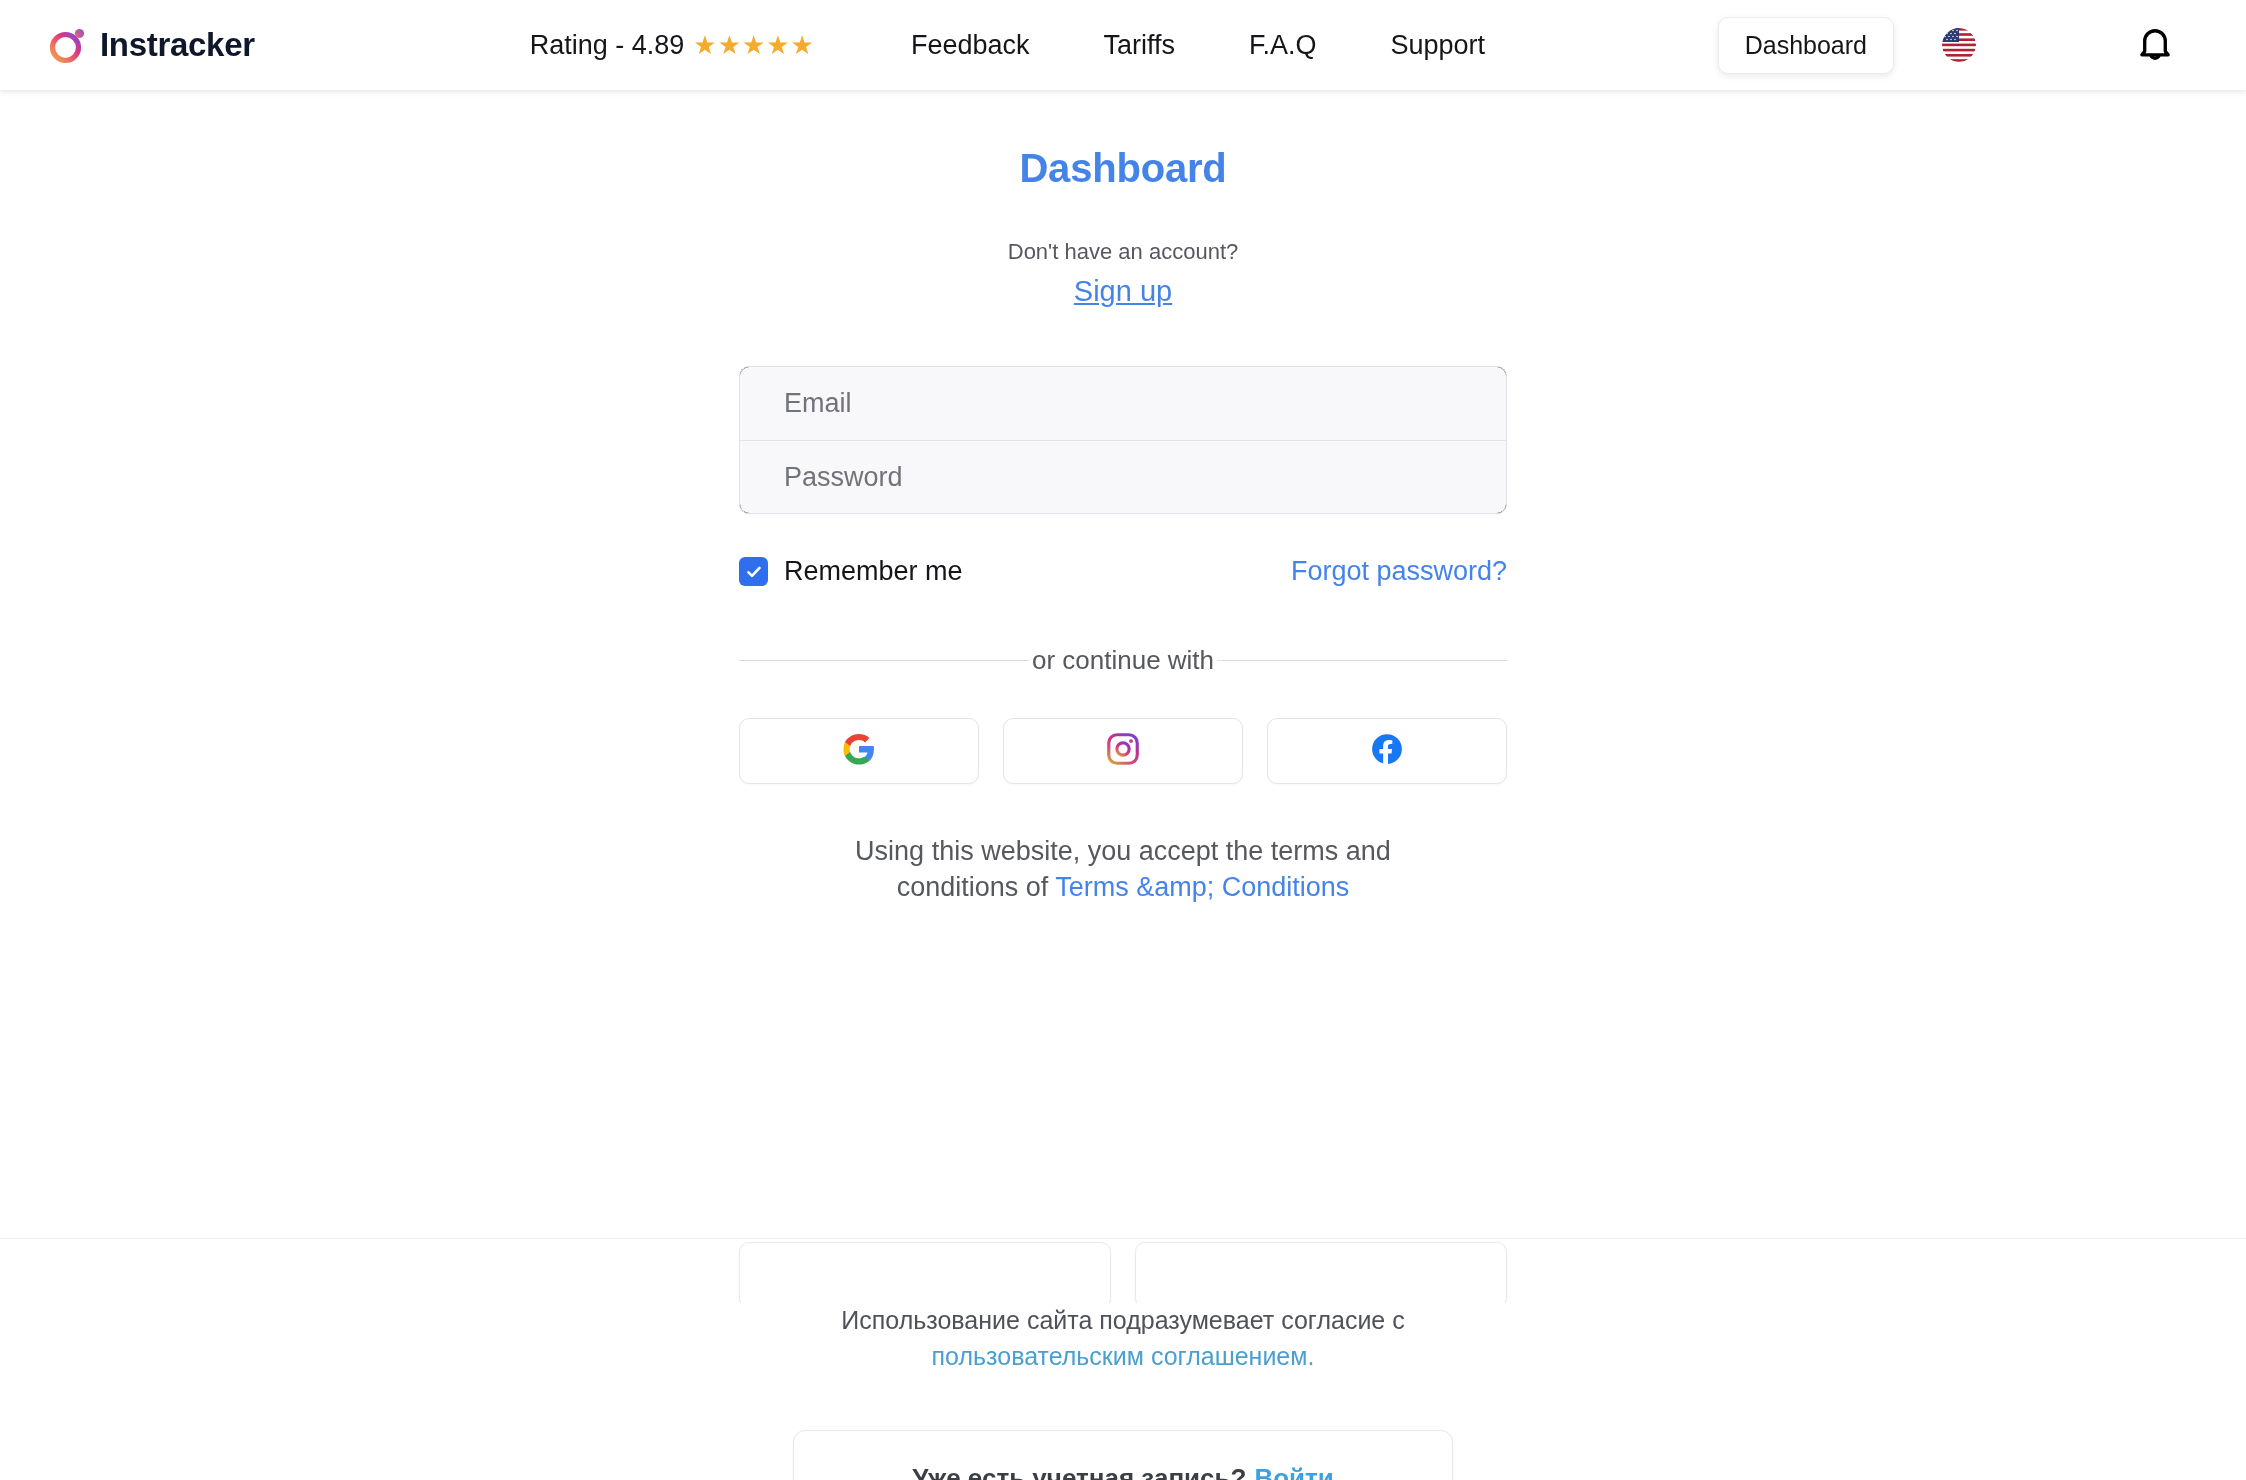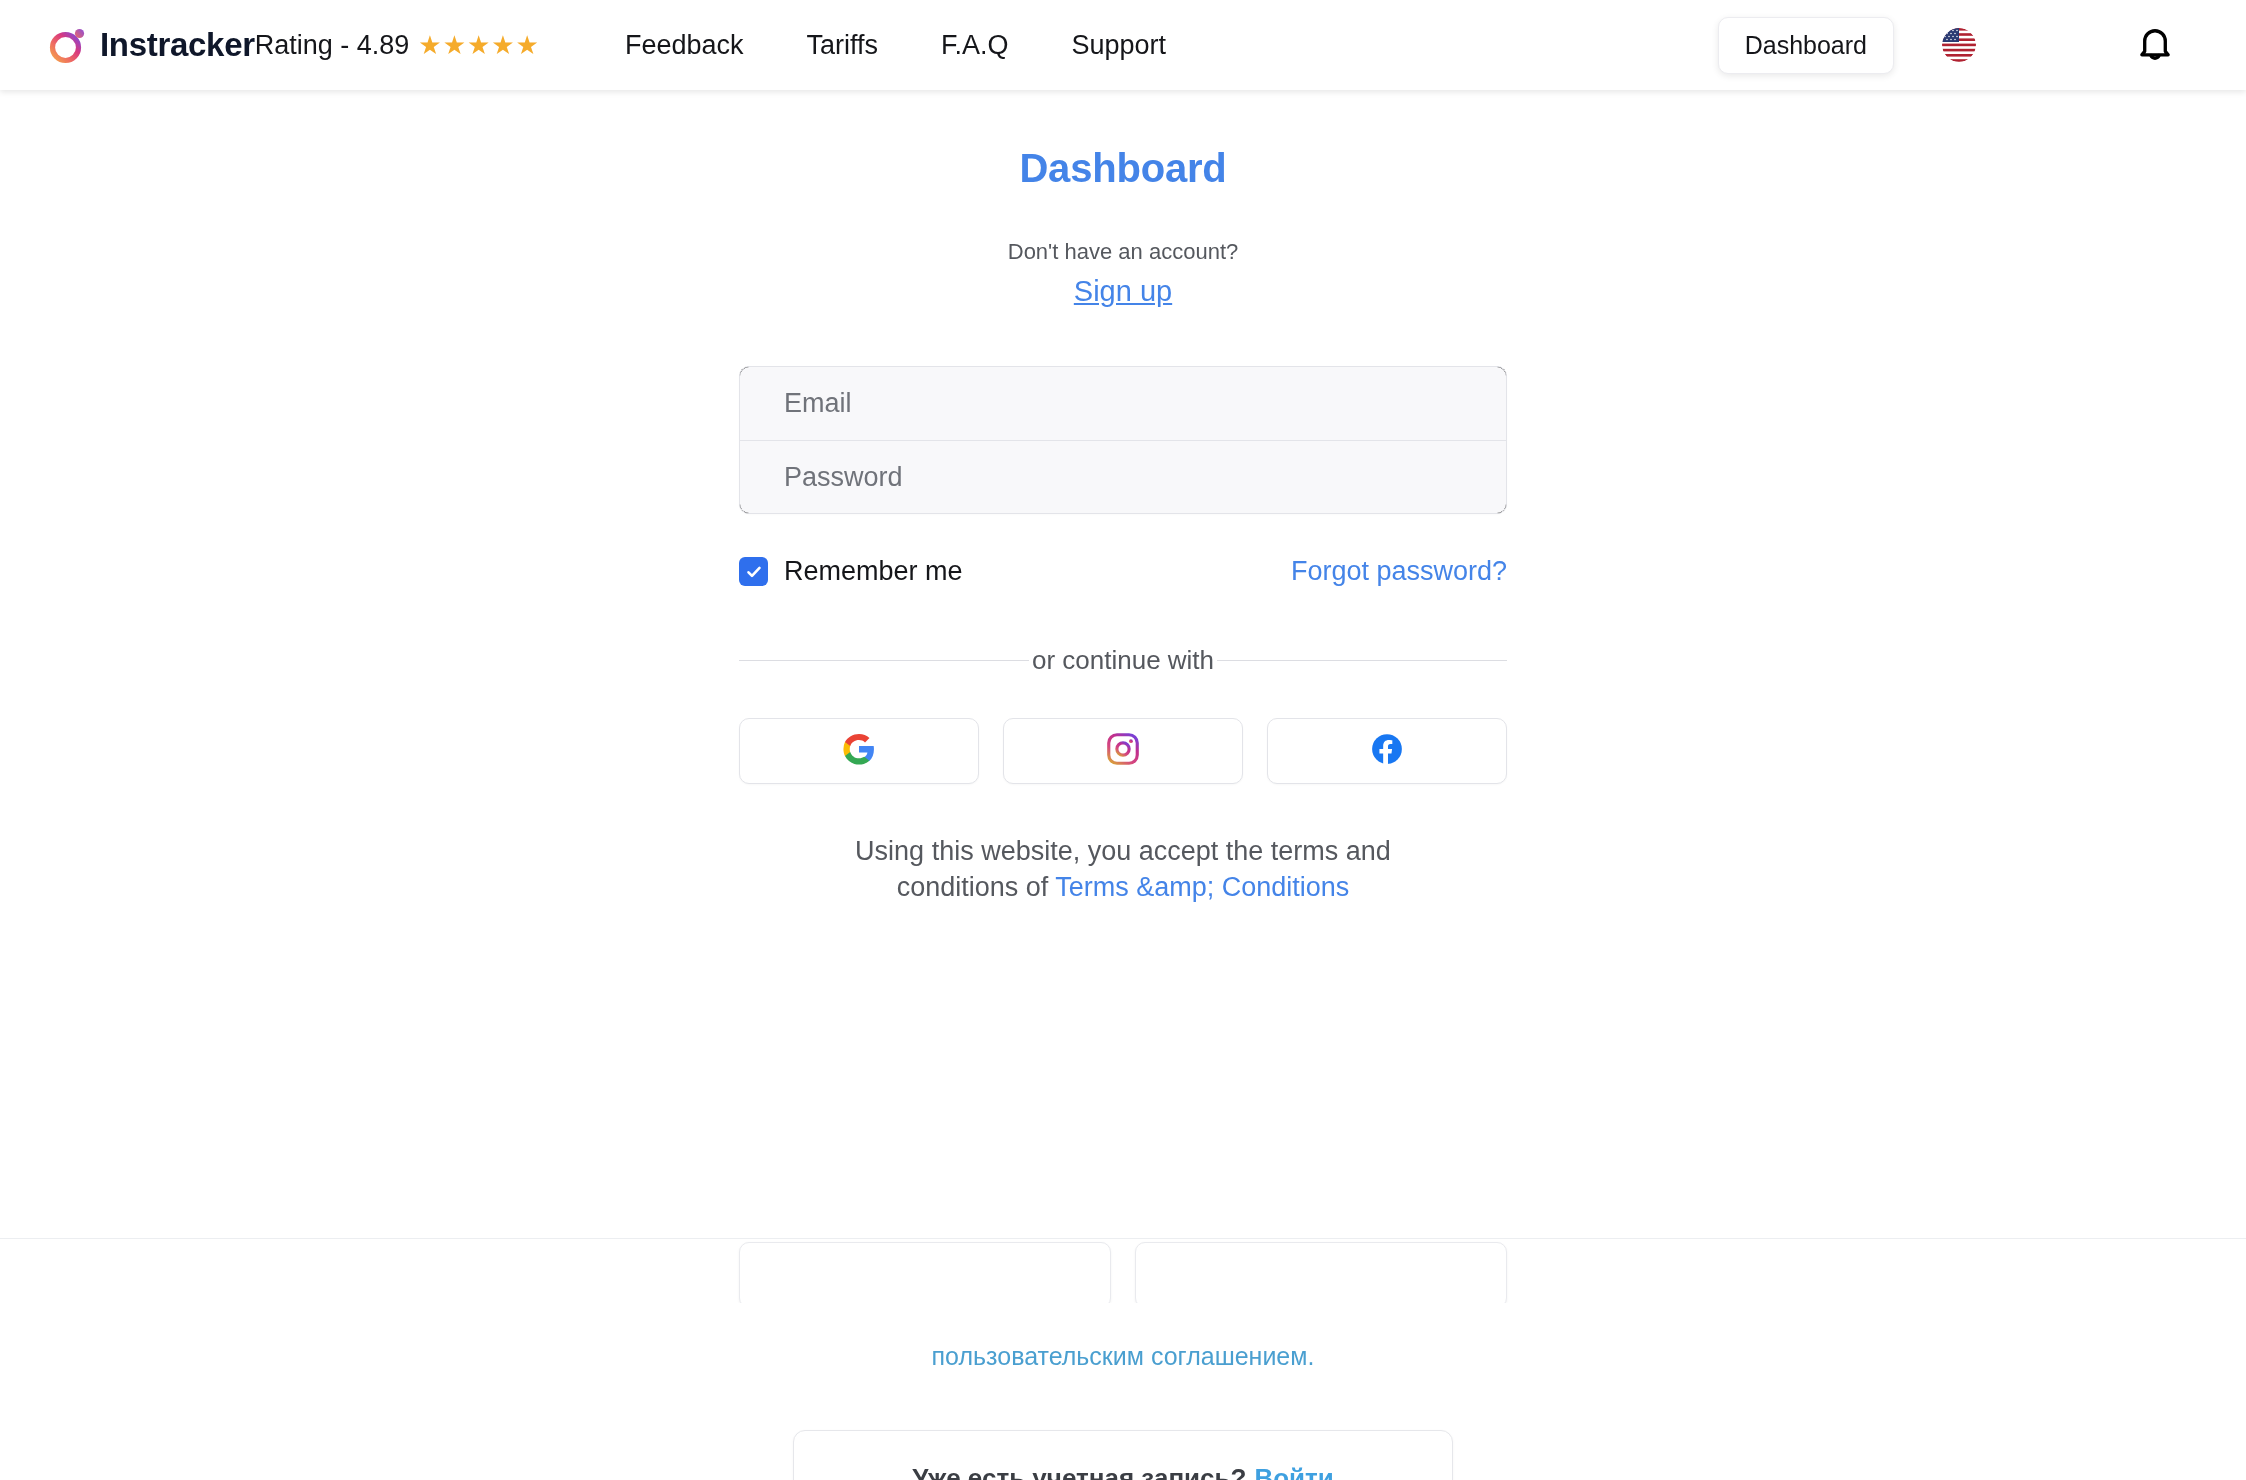--- a/index.html
+++ b/index.html
@@ -32,21 +32,22 @@
   .brand-name {
     font-size: 33px;
     font-weight: bold;
     color: #0f172a;
     letter-spacing: -0.3px;
   }
 
   .nav {
     display: flex;
     align-items: center;
-    gap: 5px;
+    margin-left: 275px;
+    gap: 16px;
   }
   .rating {
     display: flex;
     align-items: center;
     gap: 4px;
     font-size: 27px;
     color: #15161a;
     margin-right: 52px;
   }
   .rating-label { font-size: 27px; color: #15161a; }
@@ -481,21 +482,21 @@
 
   <div class="ghost-row">
     <div class="ghost-box"></div>
     <div class="ghost-box"></div>
   </div>
 
   <div class="fold-line"></div>
 
   <div class="ru-section">
     <div class="ru-text">
-      <br>
+      <span>Использование сайта подразумевает согласие с</span><br>
       <a class="ru-link">пользовательским соглашением.</a>
     </div>
 
     <div class="ru-card">
       <span>Уже есть учетная запись?</span>
       <span class="accent">Войти</span>
     </div>
   </div>
 
 </div>

